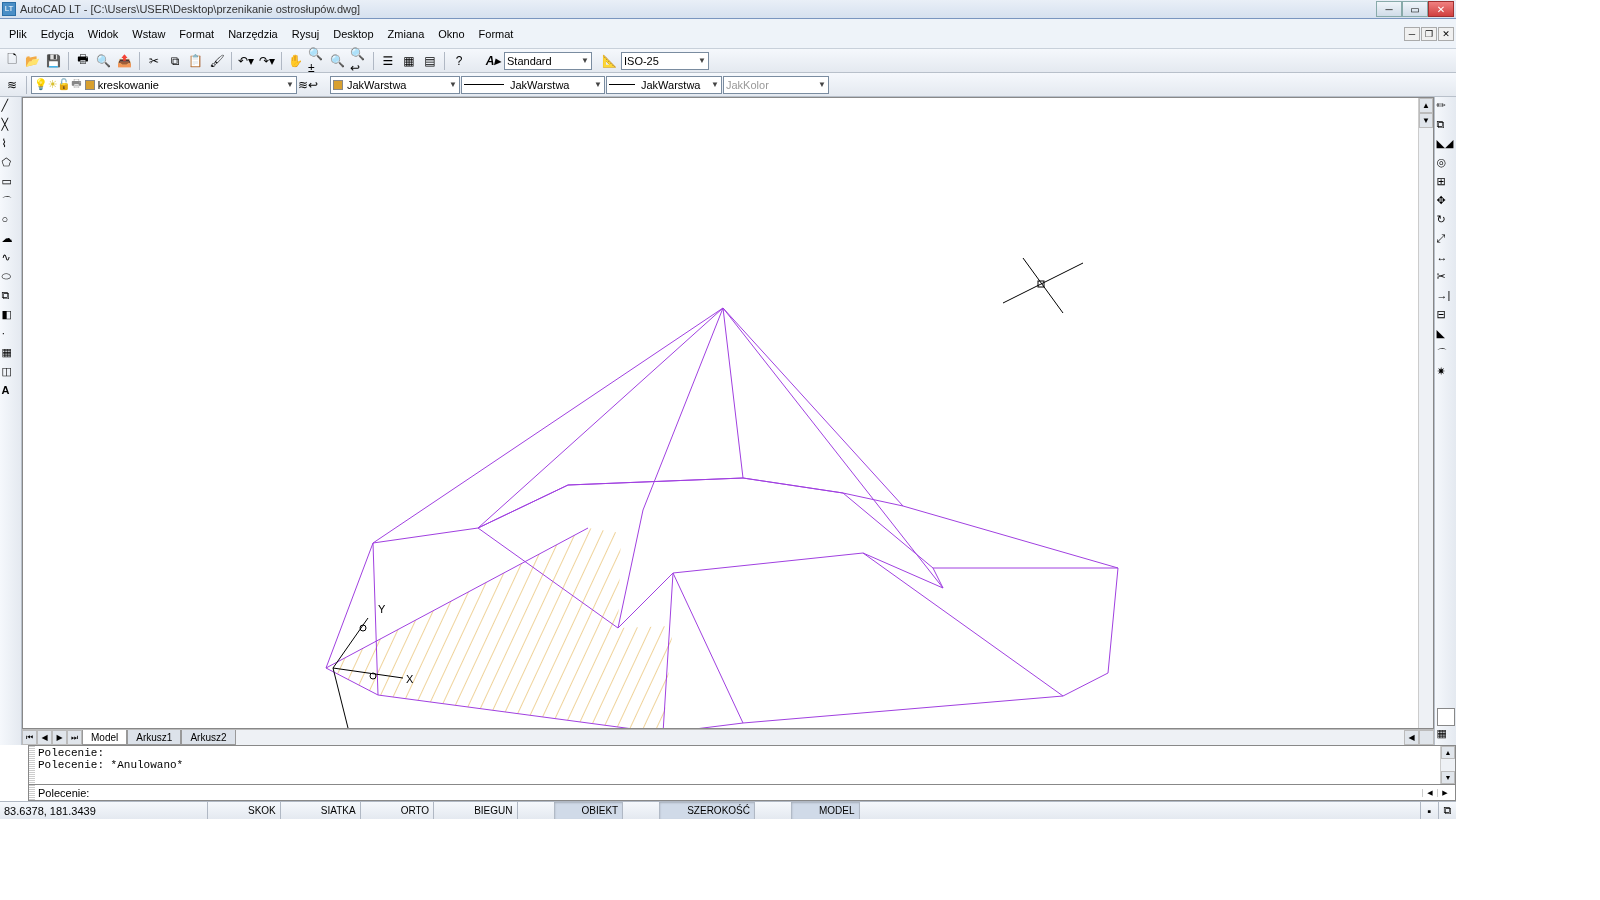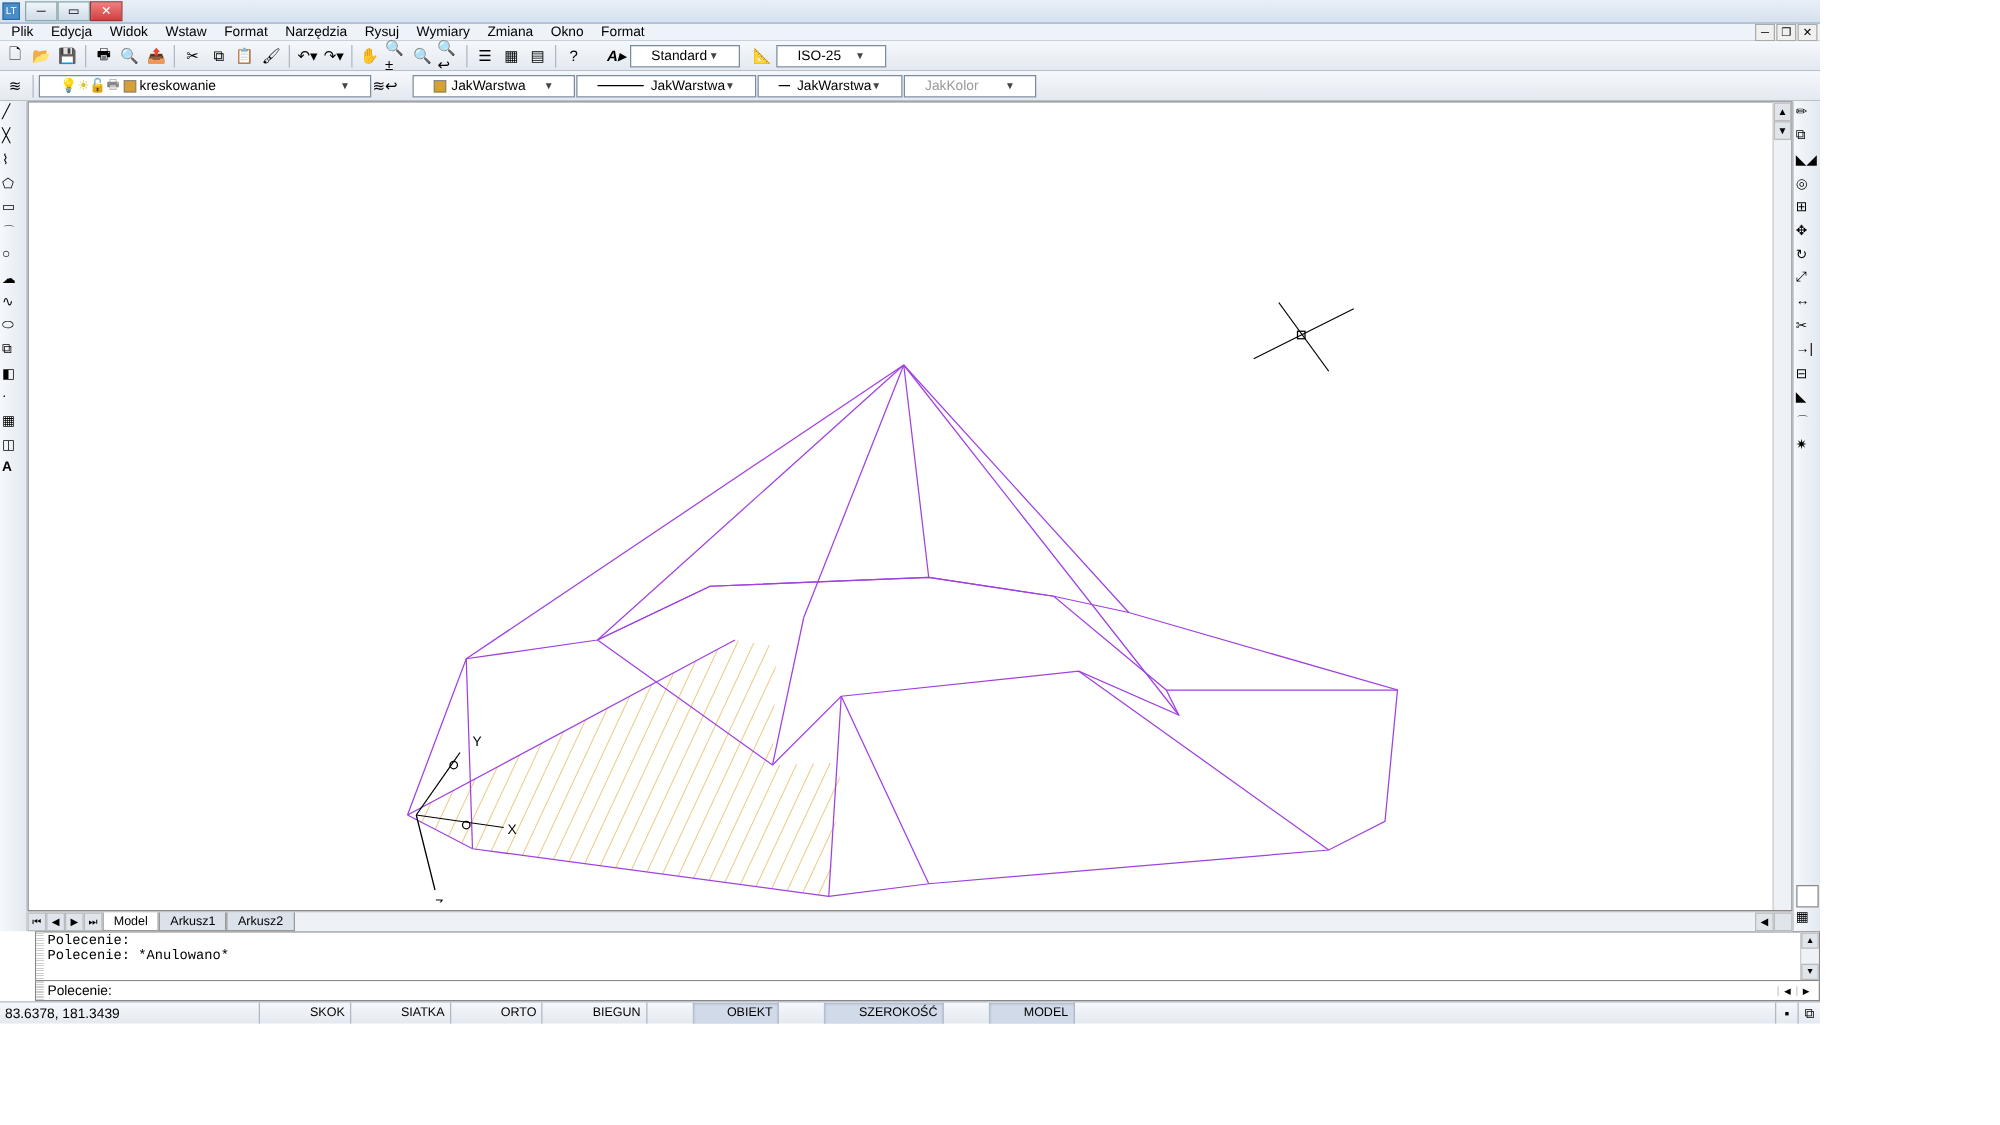--- a/index.html
+++ b/index.html
@@ -5,29 +5,29 @@
   * { box-sizing: border-box; margin: 0; padding: 0; font-family: Tahoma, sans-serif; font-size: 11px; }
   body { width: 1456px; height: 819px; background: #fff; display: flex; flex-direction: column; overflow: hidden; }
   
   .titlebar { height: 19px; background: linear-gradient(#e9eff7, #d6e1ef); display: flex; align-items: center; padding: 0 2px; border-bottom: 1px solid #7a96bf; }
   .titlebar .icon { width: 14px; height: 14px; background: #4a8ec6; border: 1px solid #2a6ea6; margin-right: 4px; font-size: 8px; color: #fff; text-align: center; line-height: 12px; }
   .titlebar .title { flex: 1; color: #333; }
   .winbtns { display: flex; gap: 0; }
   .winbtn { width: 26px; height: 16px; border: 1px solid #8aa; background: linear-gradient(#f0f5fa,#d0dce8); display:flex; align-items:center; justify-content:center; font-size:10px; }
   .winbtn.close { background: linear-gradient(#f08080,#d04040); color:#fff; border-color:#a03030;}
   
-  .menubar { height: 14px; background: #eef3f9; display: flex; align-items: center; padding: 0 2px; border-bottom: 1px solid #c8d0da; }
+  .menubar { height: 30px; background: #eef3f9; display: flex; align-items: center; padding: 0 2px; border-bottom: 1px solid #c8d0da; }
   .menubar .menuitem { padding: 1px 7px; cursor: default; }
   .menubar .mdibtns { margin-left:auto; display:flex; }
   .menubar .mdibtn { width:16px; height:14px; border:1px solid #aaa; margin-left:1px; display:flex; align-items:center; justify-content:center; font-size:9px; background:#f0f0f0;}
   
   .toolbar { height: 24px; background: linear-gradient(#f5f8fc,#e4e9f0); border-bottom: 1px solid #b8c0ca; display: flex; align-items: center; padding: 0 2px; gap:1px;}
   .toolbar .tbtn { width: 20px; height: 20px; border: 1px solid transparent; display:flex; align-items:center; justify-content:center; font-size:12px; }
   .toolbar .sep { width:1px; height:18px; background:#b0b8c4; margin:0 3px; }
-  .toolbar .drp { height:18px; background:#fff; border:1px solid #7a8ca0; display:flex; align-items:center; padding:0 16px; font-size:11px;}
+  .toolbar .drp { height:18px; background:#fff; border:1px solid #7a8ca0; display:flex; align-items:center; padding:0 2px; font-size:11px;}
   .toolbar .drp .arrow{ margin-left:auto; font-size:8px; color:#444;}
   
   .workspace { flex:1; display:flex; min-height:0;}
   .vtoolbar { width:22px; background: linear-gradient(90deg,#f5f8fc,#e4e9f0); border-right:1px solid #b8c0ca; display:flex; flex-direction:column; align-items:center; padding-top:2px; gap:1px;}
   .vtoolbar.right{ border-right:none; border-left:1px solid #b8c0ca;}
   .vtoolbar .tbtn{ width:18px; height:18px; }
   
   .canvas-wrap{ flex:1; display:flex; flex-direction:column; min-width:0;}
   .canvas{ flex:1; background:#fff; position:relative; overflow:hidden; border:1px solid #888;}
   .canvas svg{ position:absolute; left:0; top:0;}
@@ -61,36 +61,37 @@
   .statusbar .ricon{ width:18px; border-left:1px solid #b0b8c4; display:flex; align-items:center; justify-content:center;}
   
   .cmd-vwrap{display:flex;}
   .cmd-left{flex:1; display:flex; flex-direction:column;margin-left:28px;}
 </style>
 </head>
 <body>
 
 <div class="titlebar">
   <div class="icon">LT</div>
+  <div class="title">AutoCAD LT - [C:\Users\USER\Desktop\przenikanie ostrosłupów.dwg]</div>
   <div class="winbtns">
     <div class="winbtn">─</div>
     <div class="winbtn">▭</div>
     <div class="winbtn close">✕</div>
   </div>
 </div>
 
 <div class="menubar">
   <span class="menuitem">Plik</span>
   <span class="menuitem">Edycja</span>
   <span class="menuitem">Widok</span>
   <span class="menuitem">Wstaw</span>
   <span class="menuitem">Format</span>
   <span class="menuitem">Narzędzia</span>
   <span class="menuitem">Rysuj</span>
-  <span class="menuitem">Wymiary</span>
+  <span class="menuitem">Desktop</span>
   <span class="menuitem">Zmiana</span>
   <span class="menuitem">Okno</span>
   <span class="menuitem">Format</span>
   <div class="mdibtns">
     <div class="mdibtn">─</div>
     <div class="mdibtn">❐</div>
     <div class="mdibtn">✕</div>
   </div>
 </div>
 

